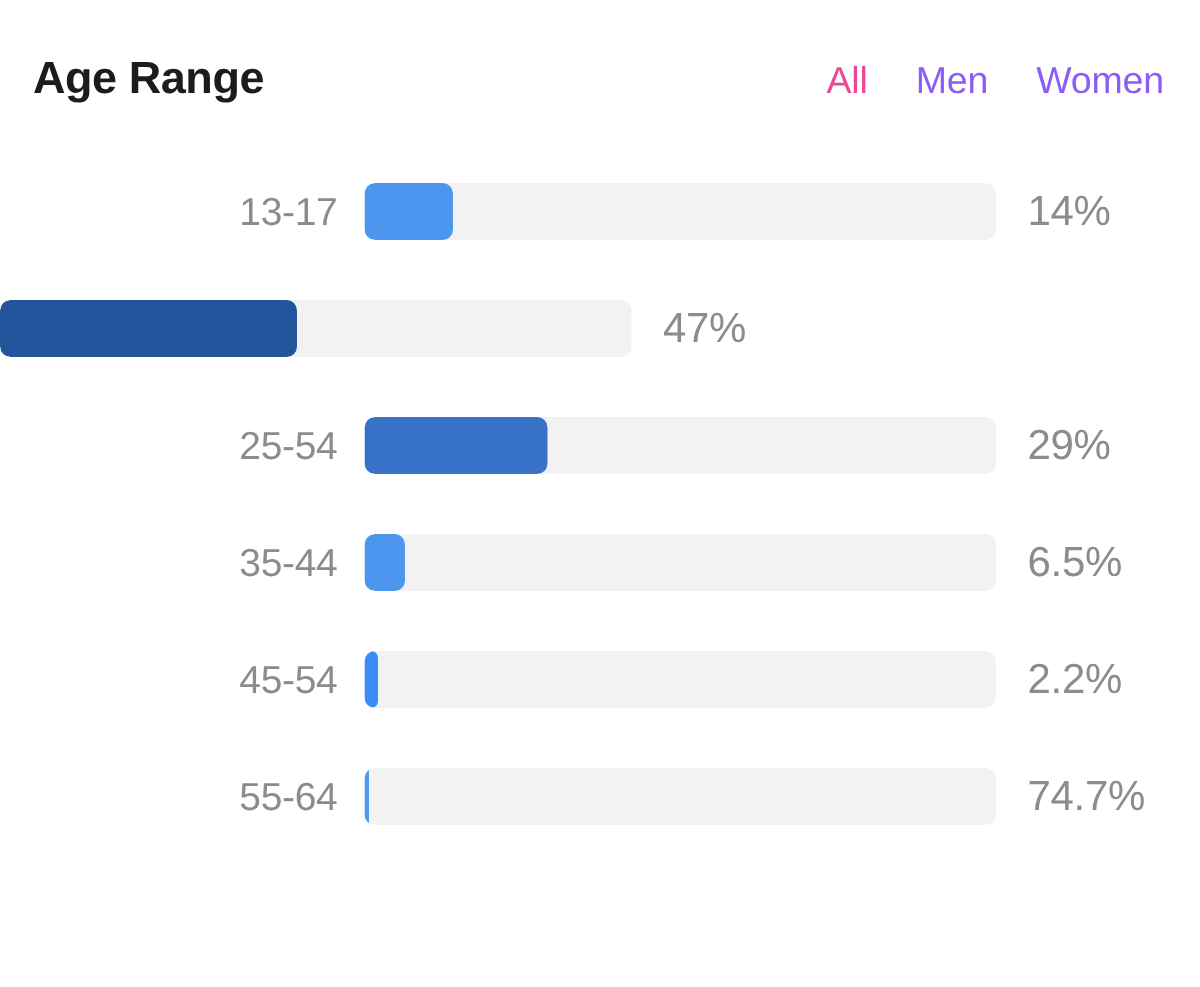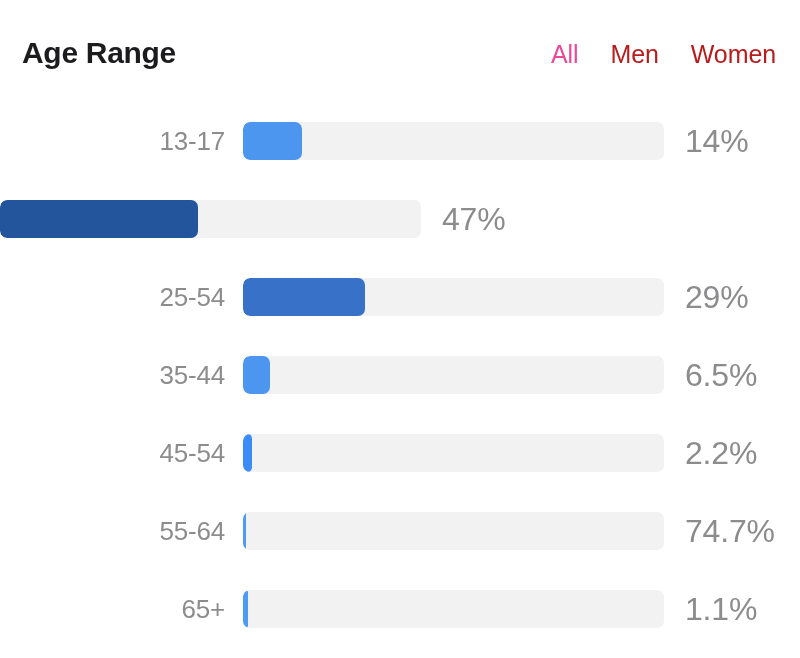--- a/index.html
+++ b/index.html
@@ -48,21 +48,21 @@
   .segmented {
     display: flex;
     align-items: center;
     gap: 32px;
     padding-top: 4px;
     padding-right: 2px;
   }
   .seg-item {
     font-size: 25px;
     line-height: 30px;
-    color: #b91c1c;
+    color: #8b5cf6;
     white-space: nowrap;
     cursor: pointer;
     letter-spacing: -0.1px;
     background: none;
     border: 0;
     padding: 0;
     font-family: inherit;
   }
   .seg-item.active {
     color: #ec4899;
@@ -104,21 +104,21 @@
   .bar-fill {
     position: absolute;
     left: 0;
     top: 0;
     height: 38px;
     border-radius: 7px;
     min-width: 3px;
   }
   .row-value {
     padding-left: 21px;
-    font-size: 32px;
+    font-size: 28px;
     line-height: 30px;
     color: #8c8c8e;
     letter-spacing: -0.2px;
     white-space: nowrap;
   }
 </style>
 </head>
 <body>
 
 <div class="card">
@@ -168,22 +168,15 @@
         </div>
         <div class="row-value">2.2%</div>
       </div>
       <div class="bar-row">
         <div class="row-label">55-64</div>
         <div class="bar-track">
           <div class="bar-fill" style="width: 3px; background: rgb(77, 155, 245);"></div>
         </div>
         <div class="row-value">74.7%</div>
       </div>
-      <div class="bar-row">
-        <div class="row-label">65+</div>
-        <div class="bar-track">
-          <div class="bar-fill" style="width: 4.631px; background: rgb(77, 155, 245);"></div>
-        </div>
-        <div class="row-value">1.1%</div>
-      </div>
     </div>
 
 </div>
 
 </body></html>

